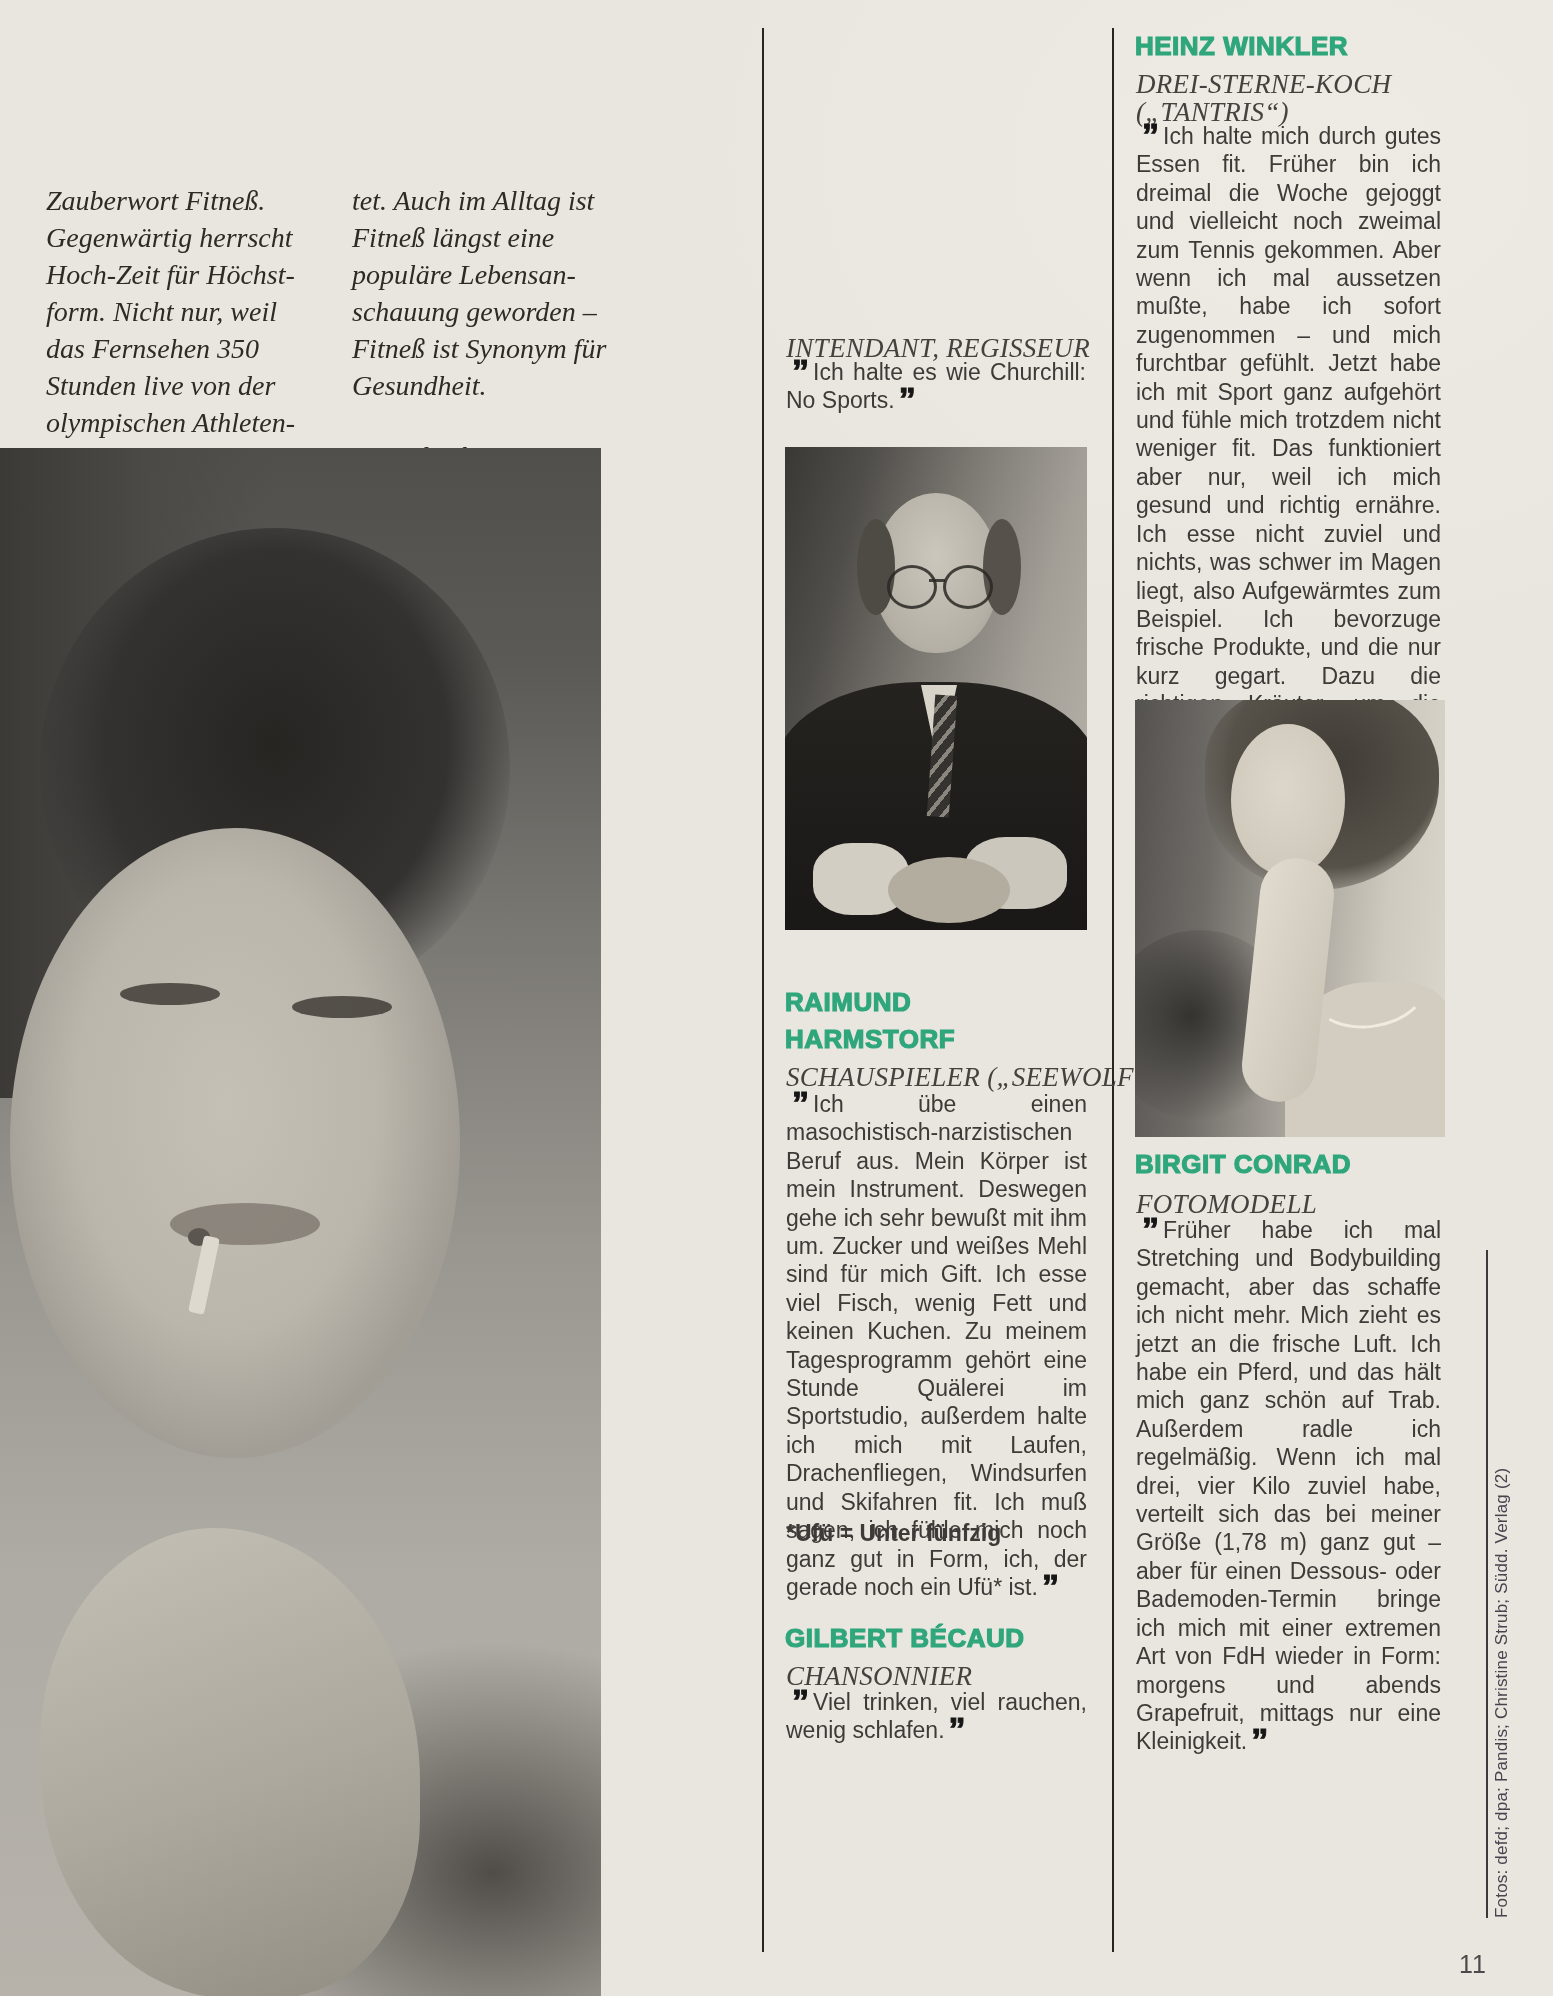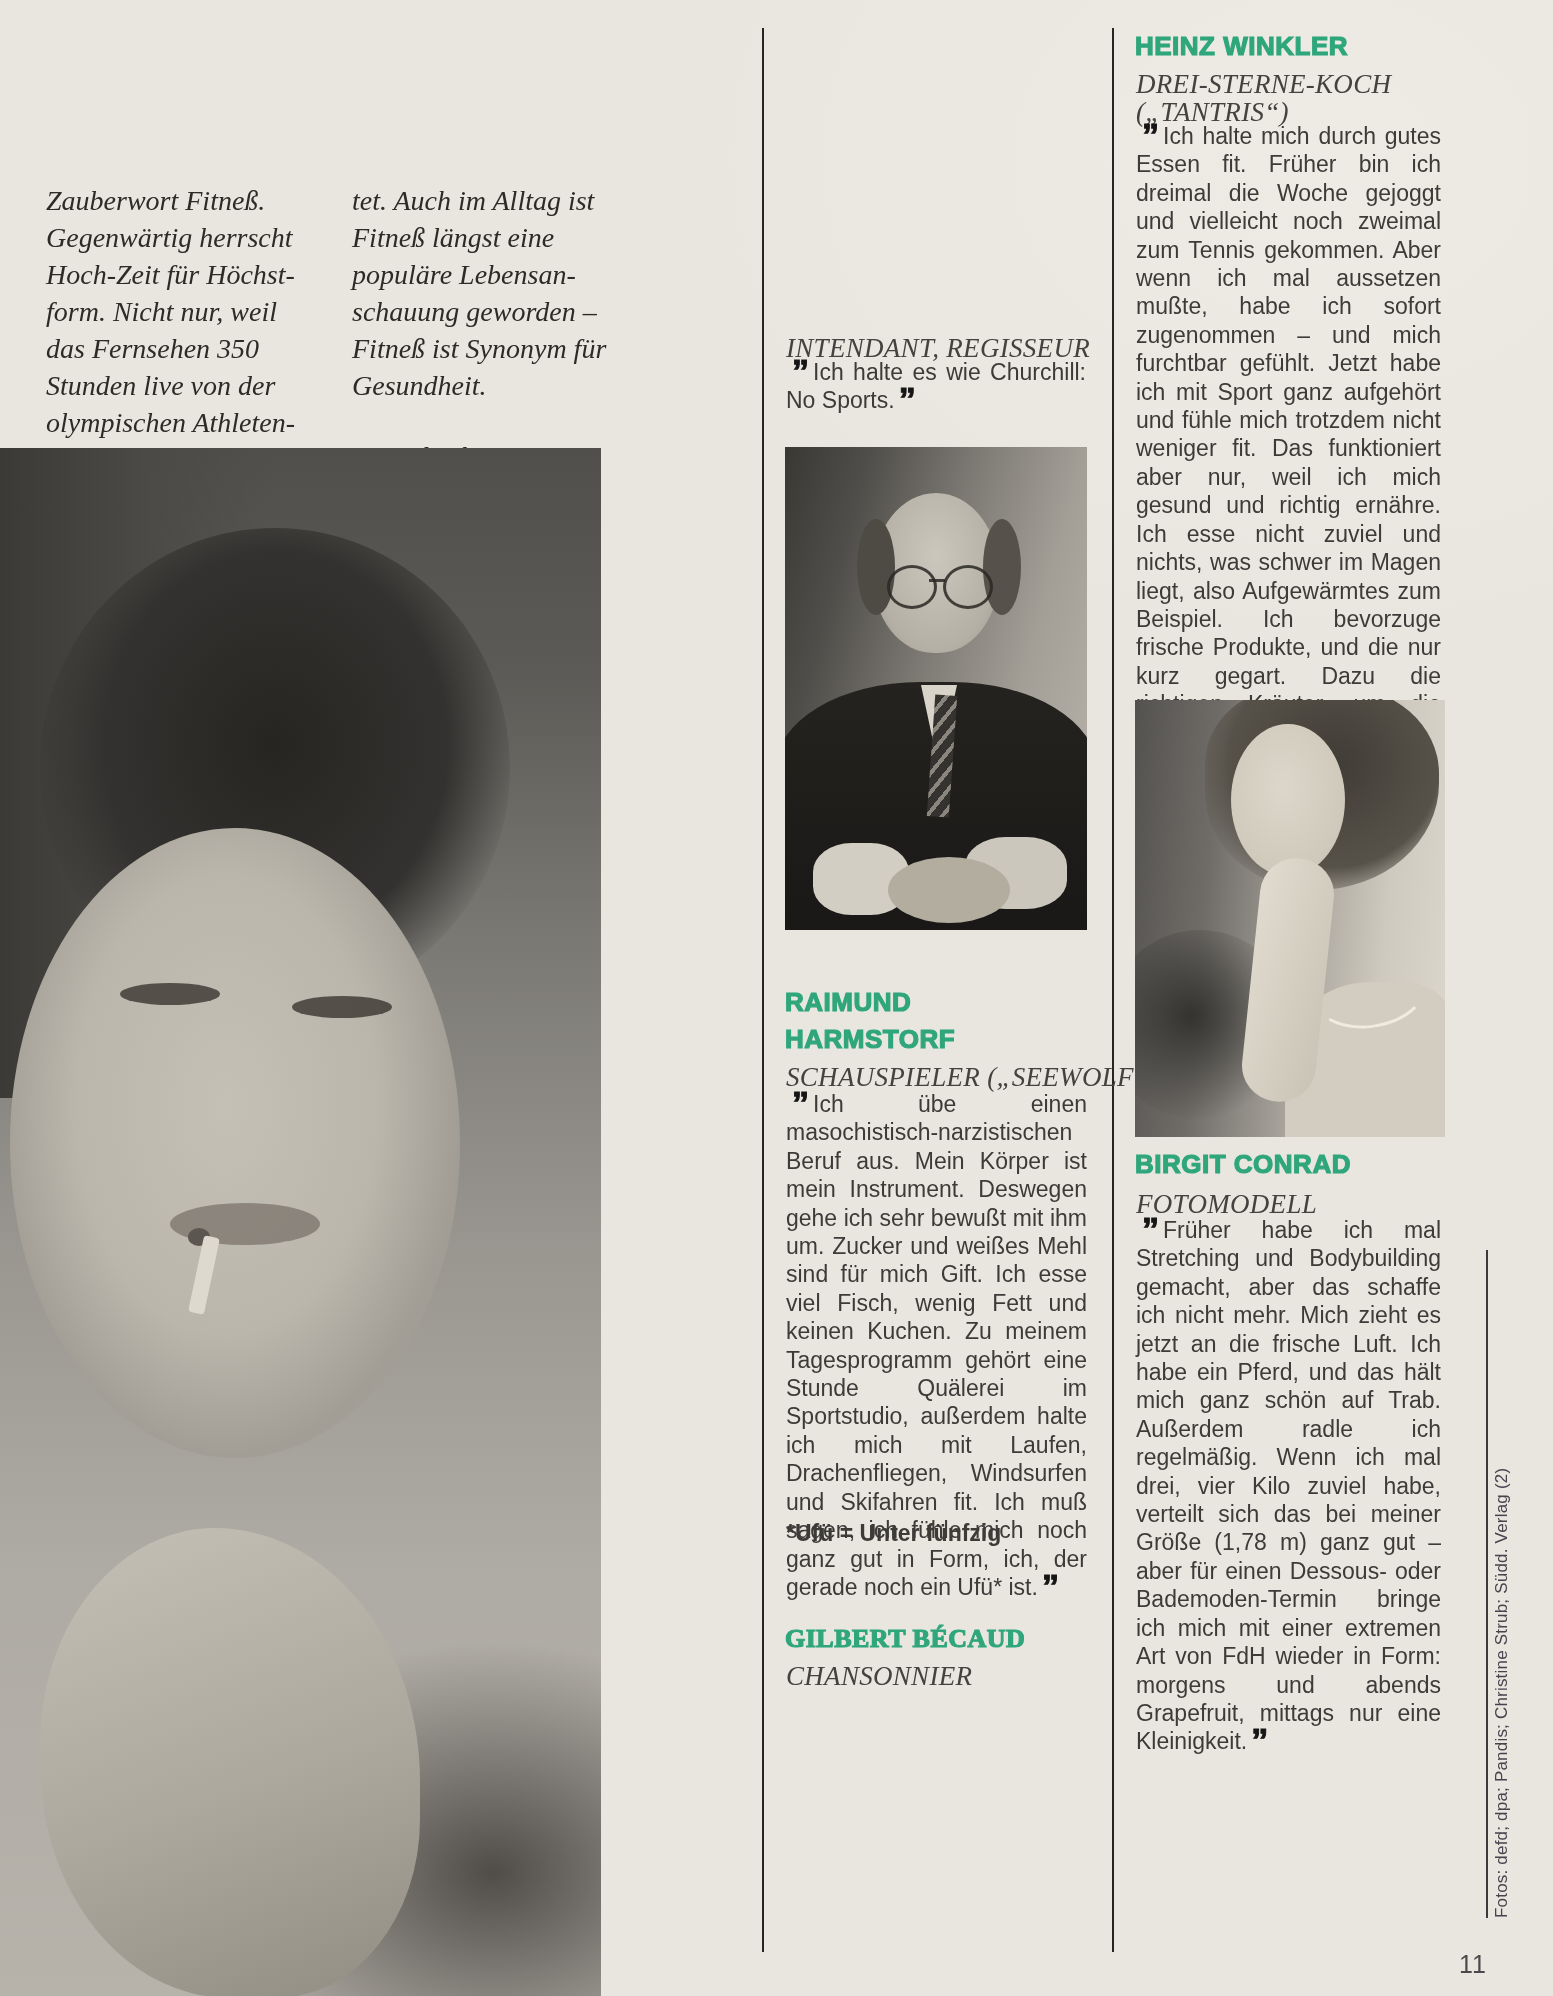--- a/index.html
+++ b/index.html
@@ -158,22 +158,25 @@
   </div>
 
   <div class="sec-name" style="left:785px;top:984px;">RAIMUND
 HARMSTORF</div>
   <div class="sec-role" style="left:786px;top:1063px;">SCHAUSPIELER („SEEWOLF“)</div>
   <p class="sec-quote" style="left:786px;top:1090px;width:301px;">
     <span class="qmark open">”</span><span>Ich übe einen masochistisch-narzistischen Beruf aus. Mein Körper ist mein Instrument. Deswegen gehe ich sehr bewußt mit ihm um. Zucker und weißes Mehl sind für mich Gift. Ich esse viel Fisch, wenig Fett und keinen Kuchen. Zu meinem Tagesprogramm gehört eine Stunde Quälerei im Sportstudio, außerdem halte ich mich mit Laufen, Drachenfliegen, Windsurfen und Skifahren fit. Ich muß sagen, ich fühle mich noch ganz gut in Form, ich, der gerade noch ein Ufü* ist.</span><span class="qmark close">”</span>
   </p>
   <div class="footnote" style="left:786px;top:1520px;font-weight:bold;">*Ufü = Unter fünfzig</div>
 
-  <div class="sec-name" style="left:785px;top:1620px;font-family:Liberation Serif, serif;">GILBERT BÉCAUD</div>
+  <div class="sec-name" style="left:785px;top:1620px;">GILBERT BÉCAUD</div>
   <div class="sec-role" style="left:786px;top:1662px;">CHANSONNIER</div>
+  <p class="sec-quote" style="left:786px;top:1688px;width:301px;">
+    <span class="qmark open">”</span><span>Viel trinken, viel rauchen, wenig schlafen.</span><span class="qmark close">”</span>
+  </p>
 
   <div class="sec-name" style="left:1135px;top:28px;">HEINZ WINKLER</div>
   <div class="sec-role" style="left:1136px;top:70px;">DREI-STERNE-KOCH</div>
   <div class="sec-role" style="left:1136px;top:98px;">(„TANTRIS“)</div>
   <p class="sec-quote" style="left:1136px;top:122px;width:305px;">
     <span class="qmark open">”</span><span>Ich halte mich durch gutes Essen fit. Früher bin ich dreimal die Woche gejoggt und vielleicht noch zweimal zum Tennis gekommen. Aber wenn ich mal aussetzen mußte, habe ich sofort zugenommen – und mich furchtbar gefühlt. Jetzt habe ich mit Sport ganz aufgehört und fühle mich trotzdem nicht weniger fit. Das funktioniert aber nur, weil ich mich gesund und richtig ernähre. Ich esse nicht zuviel und nichts, was schwer im Magen liegt, also Aufgewärmtes zum Beispiel. Ich bevorzuge frische Produkte, und die nur kurz gegart. Dazu die richtigen Kräuter, um die Organe anzuregen. Für mich hat sich das als intelligent erwiesen.</span><span class="qmark close">”</span>
   </p>
 
   <div class="photo photo-conrad">
     <div class="co-blob"></div>

